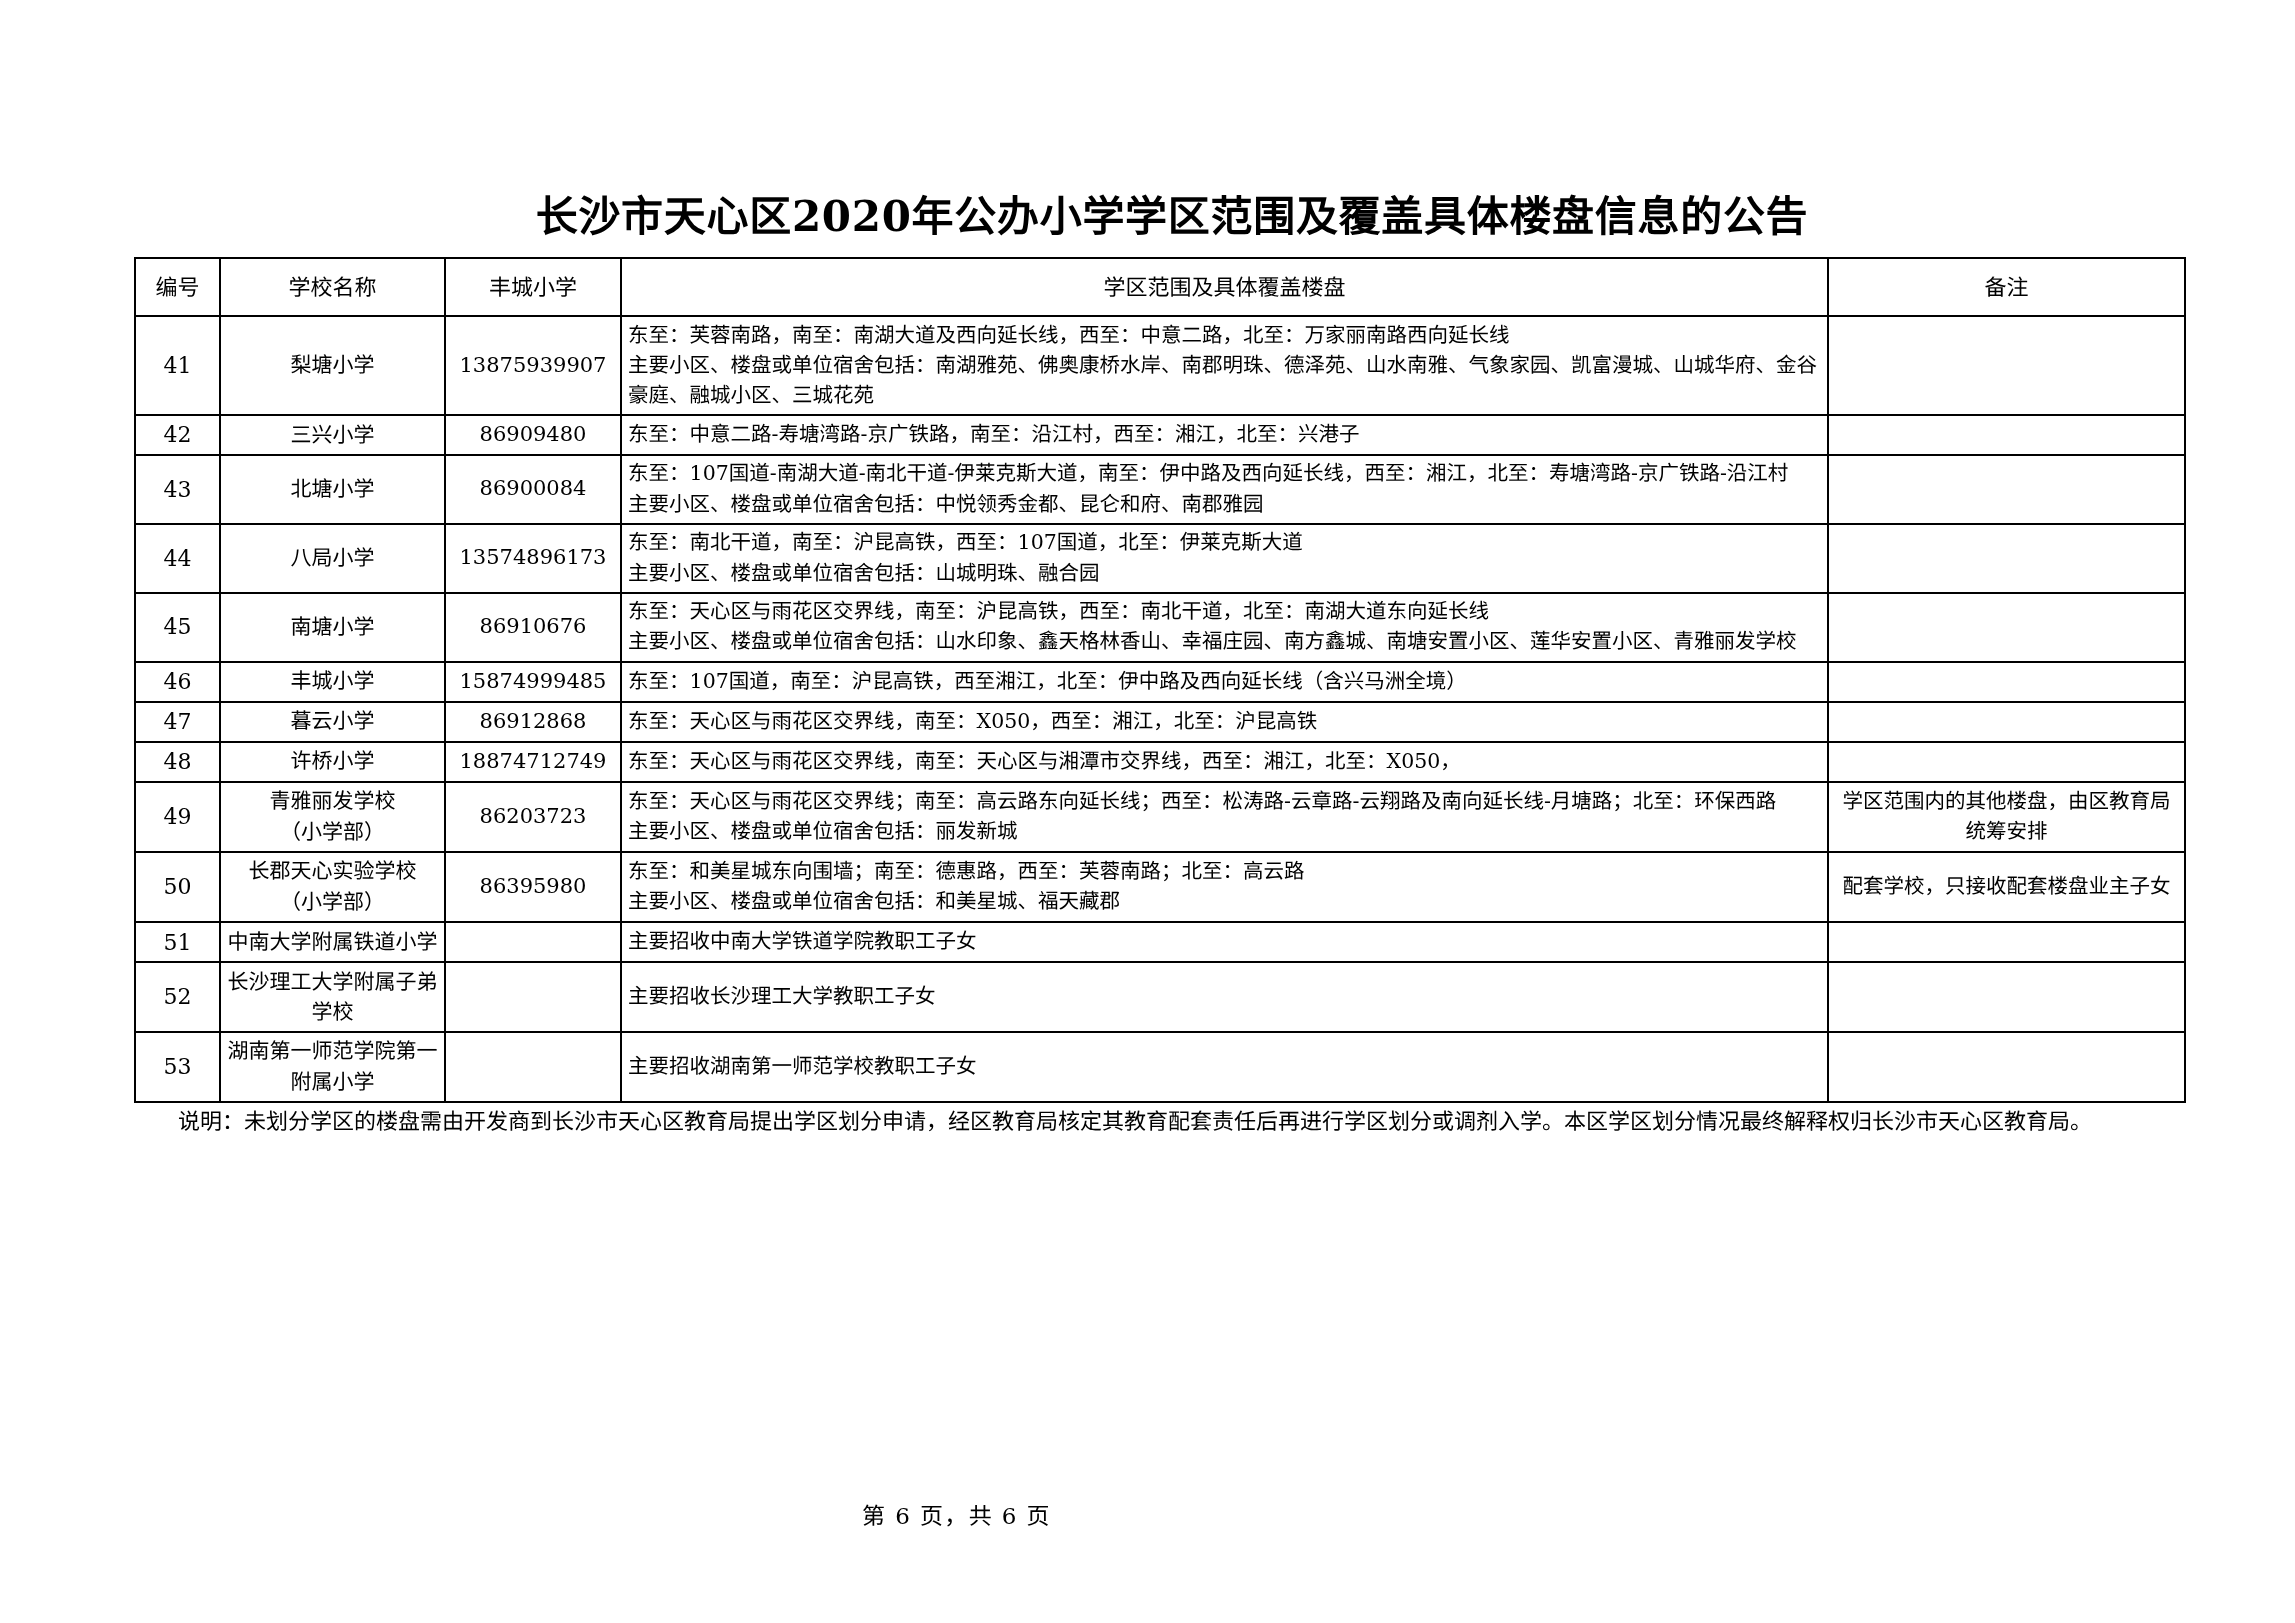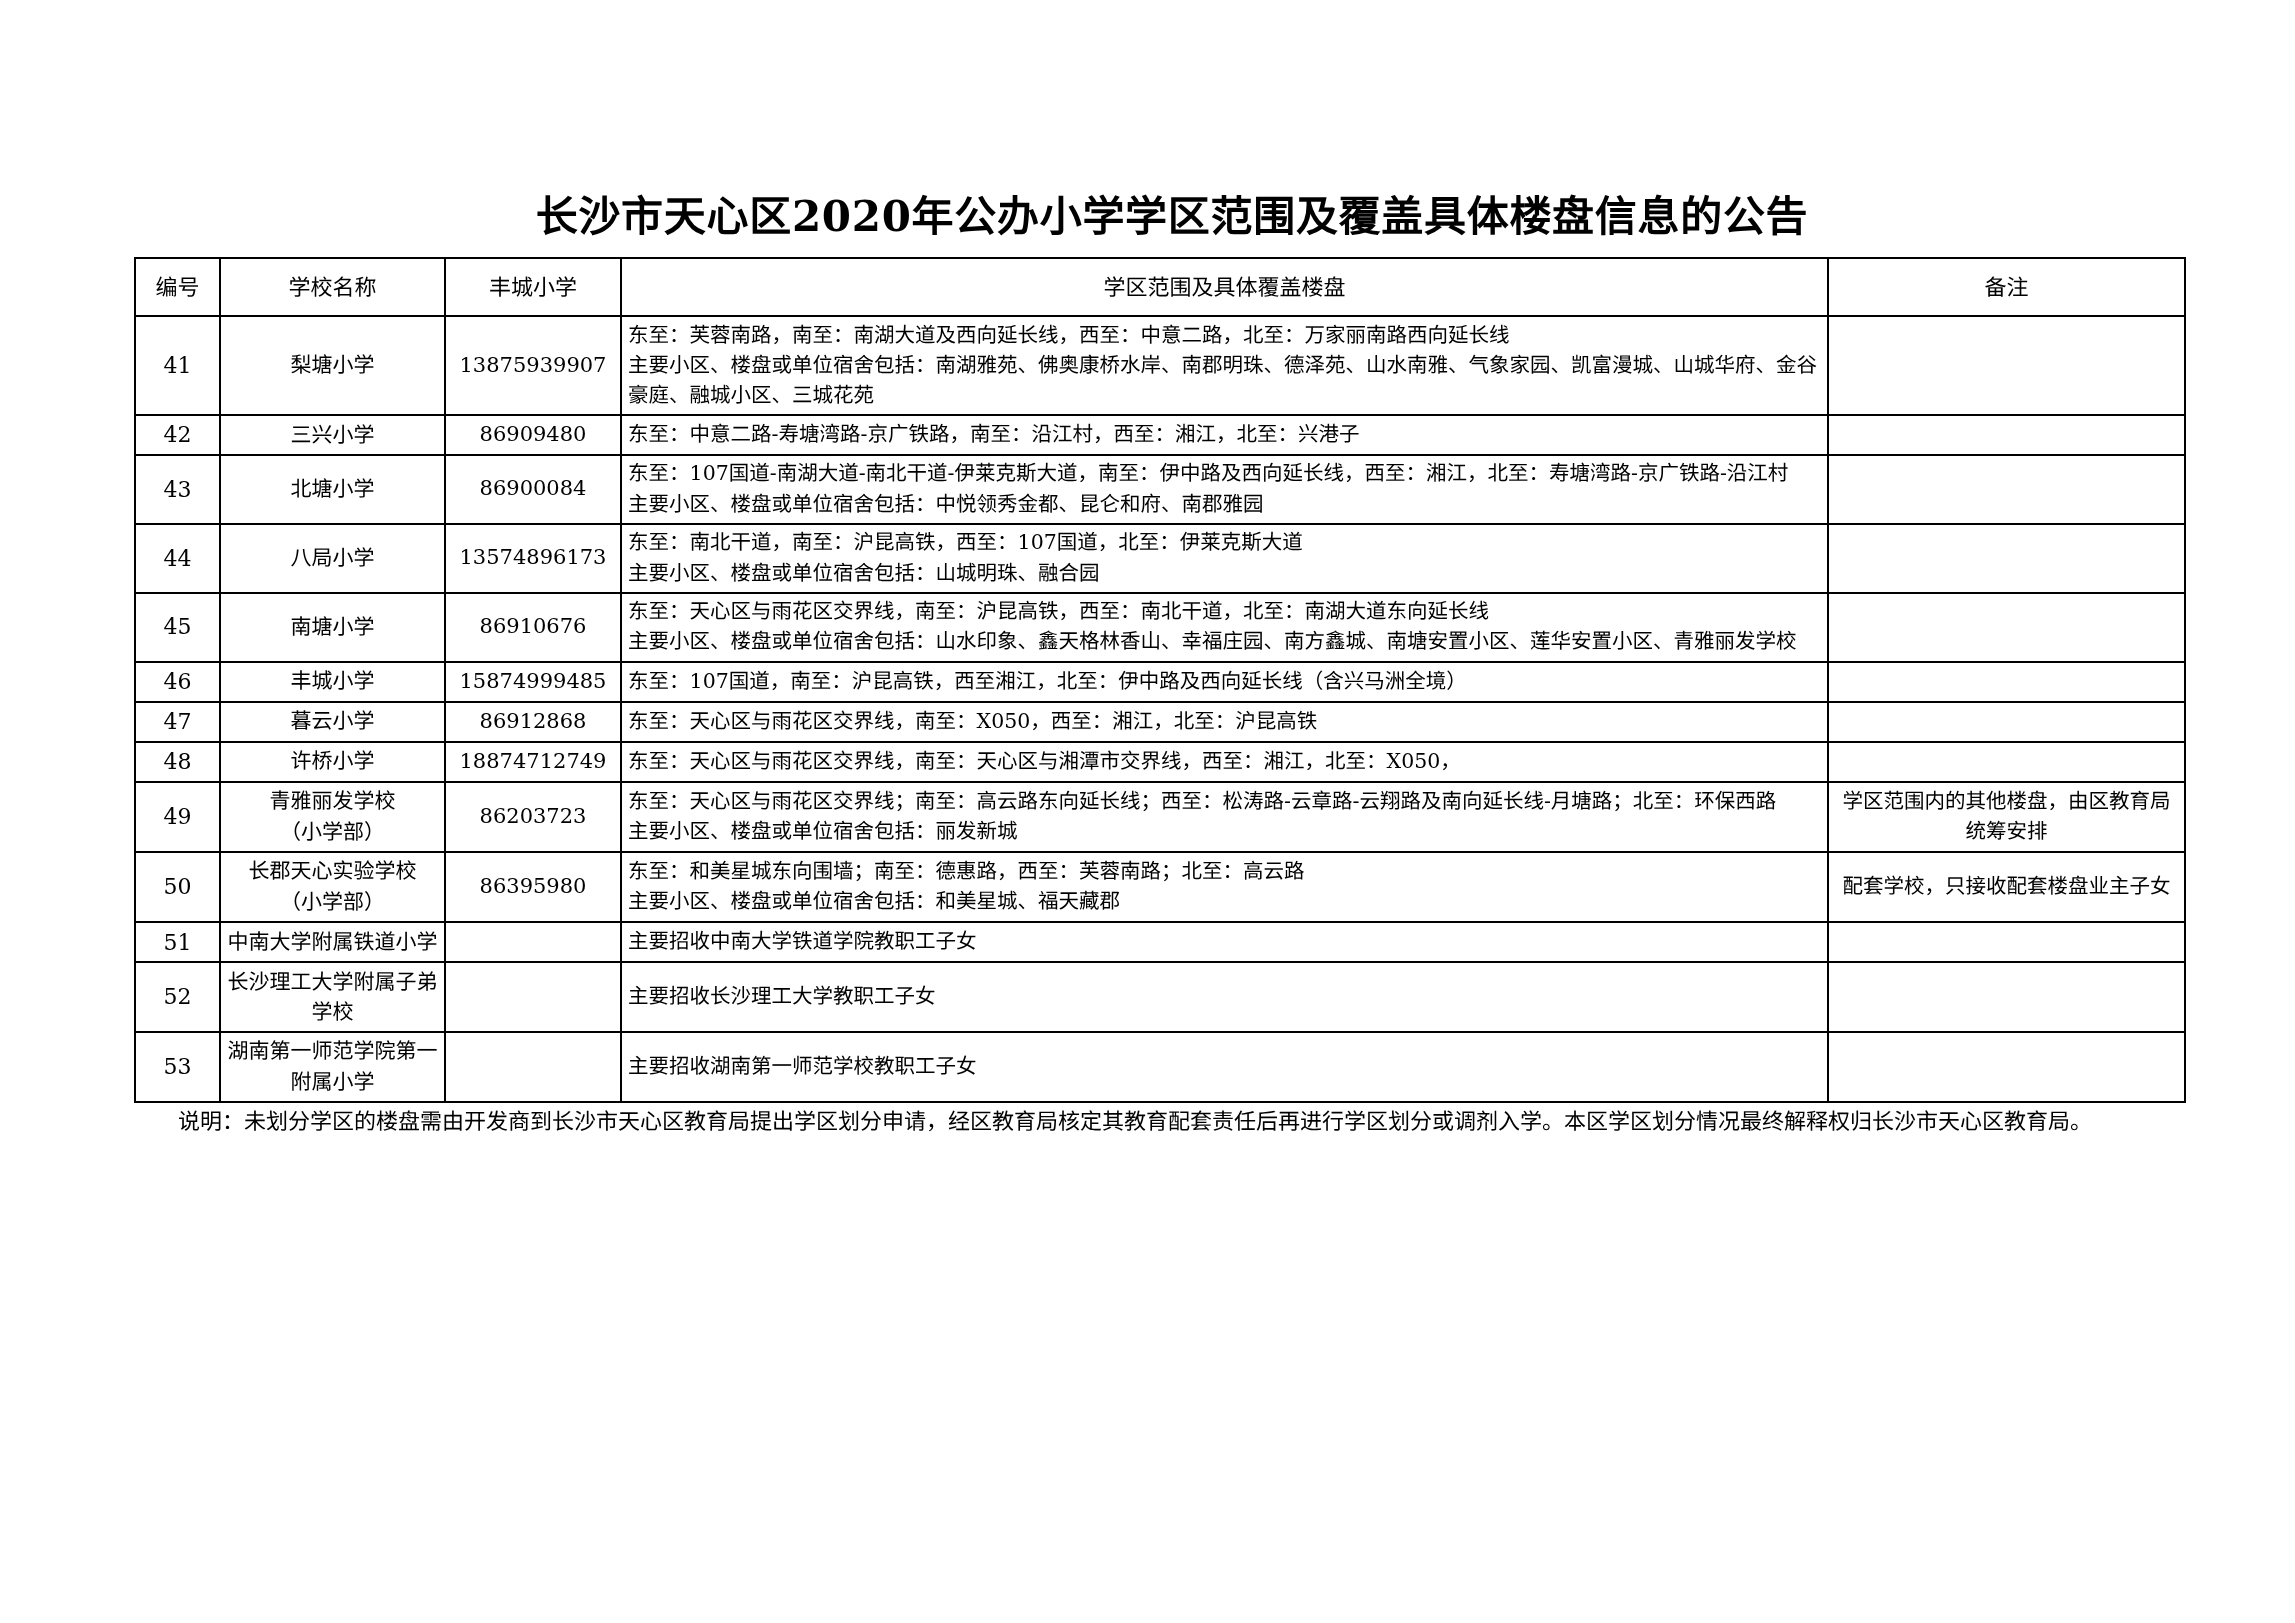--- a/index.html
+++ b/index.html
@@ -293,15 +293,16 @@
             </td>
             <td class="cell-remark"></td>
           </tr>
         </tbody>
     </table>
 
     <div class="note">说明：未划分学区的楼盘需由开发商到长沙市天心区教育局提出学区划分申请，经区教育局核定其教育配套责任后再进行学区划分或调剂入学。本区学区划分情况最终解释权归长沙市天心区教育局。</div>
 
   </div>
 
+  <div class="page-footer">第 6 页，共 6 页</div>
 
 </div>
 
 
 </body></html>

